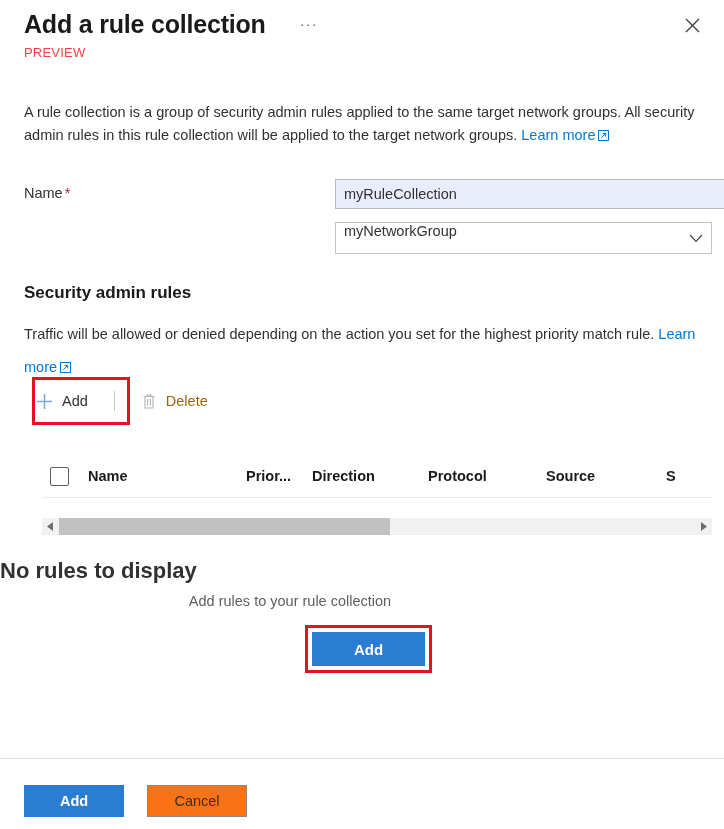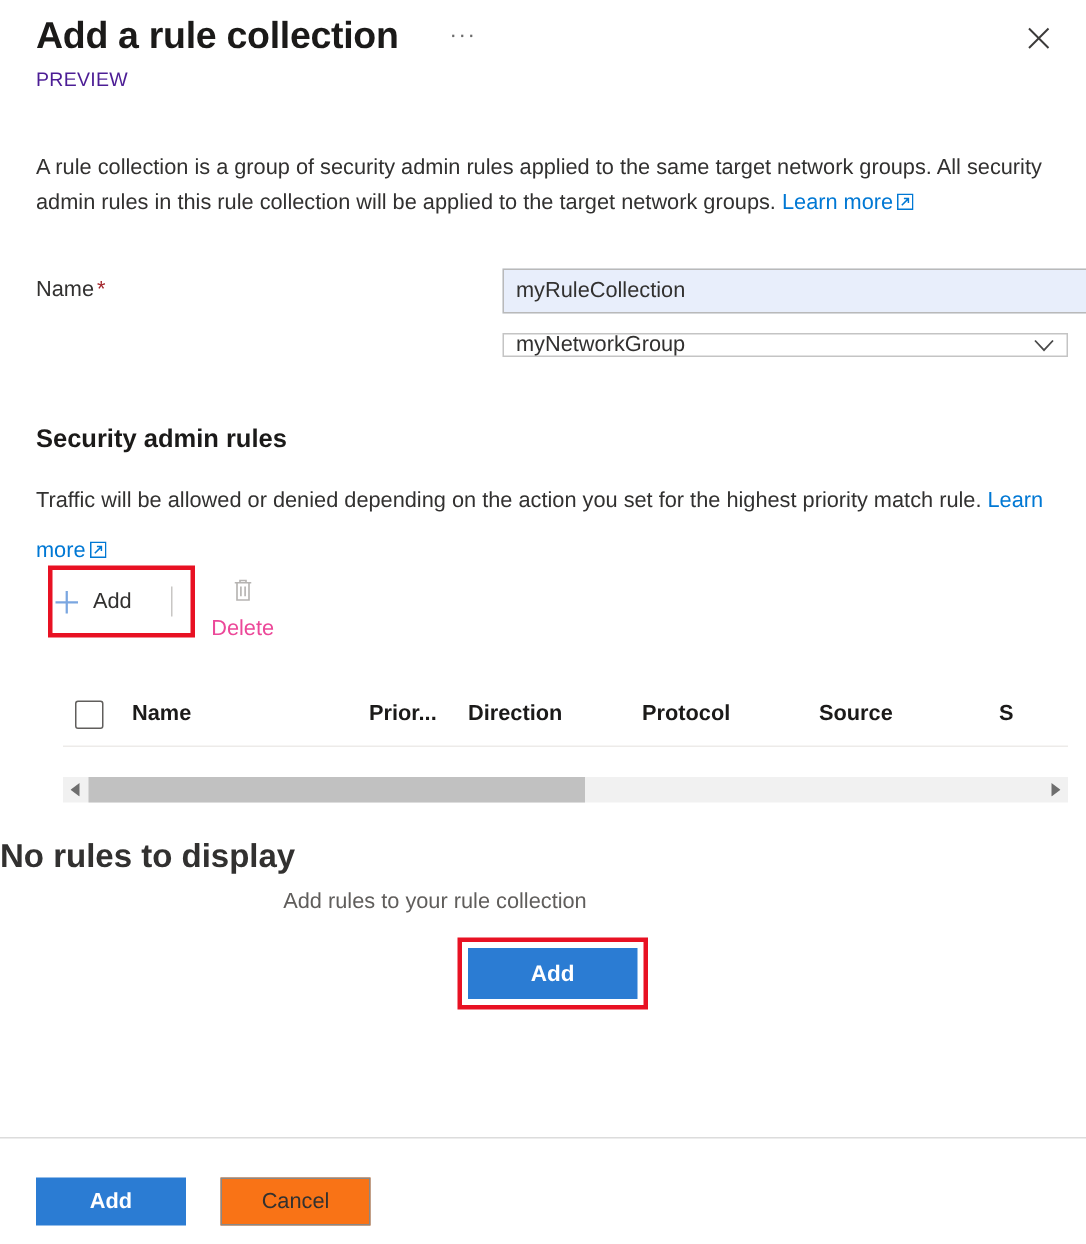--- a/index.html
+++ b/index.html
@@ -44,21 +44,21 @@
     line-height: 14px;
     cursor: pointer;
     padding: 2px 4px;
     position: relative;
     top: -4px;
   }
   .preview-tag {
     position: absolute;
     left: 24px; top: 45px;
     font-size: 13px;
-    color: #4c1d95;
+    color: #ef4444;
     letter-spacing: 0.2px;
   }
   .close-btn {
     position: absolute;
     right: 16px; top: 9px;
     width: 32px; height: 32px;
     display: flex;
     align-items: center;
     justify-content: center;
     cursor: pointer;
@@ -116,26 +116,25 @@
     font-family: "Liberation Sans", sans-serif;
     font-size: 14.5px;
     color: #323130;
     padding: 0 8px;
     outline: none;
   }
   .dropdown {
     position: absolute;
     left: 311px; top: 0;
     width: 377px;
-    height: 16px;
+    height: 32px;
     box-sizing: border-box;
     border: 1px solid #c4c4c4;
     background: #ffffff;
     display: flex;
-    align-items: center;
     padding: 0 8px;
     cursor: pointer;
   }
   .dropdown .dd-value {
     flex: 1;
     font-size: 14.5px;
     color: #323130;
   }
   .dropdown .dd-chevron {
     color: #4a4a4a;
@@ -175,23 +174,22 @@
     height: 32px;
     padding: 0 12px;
     font-size: 14.5px;
     color: #323130;
     cursor: pointer;
     background: transparent;
     border: none;
     font-family: "Liberation Sans", sans-serif;
   }
   .cmd-btn.disabled {
-    color: #ec4899;
+    color: #a16207;
     cursor: default;
-    flex-direction: column;
   }
   .cmd-icon { display: flex; align-items: center; }
   .cmd-sep {
     width: 1px;
     height: 20px;
     background: #c8c6c4;
     margin: 0 14px;
   }
   
   .annot-box {

